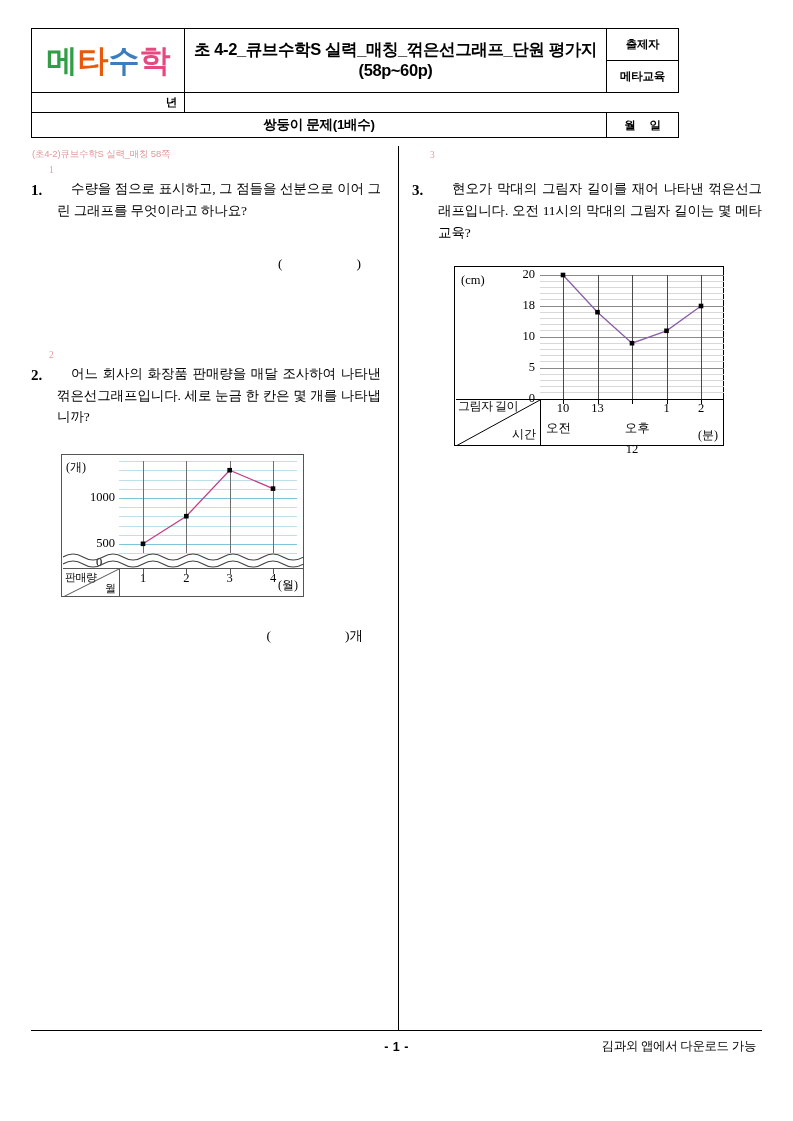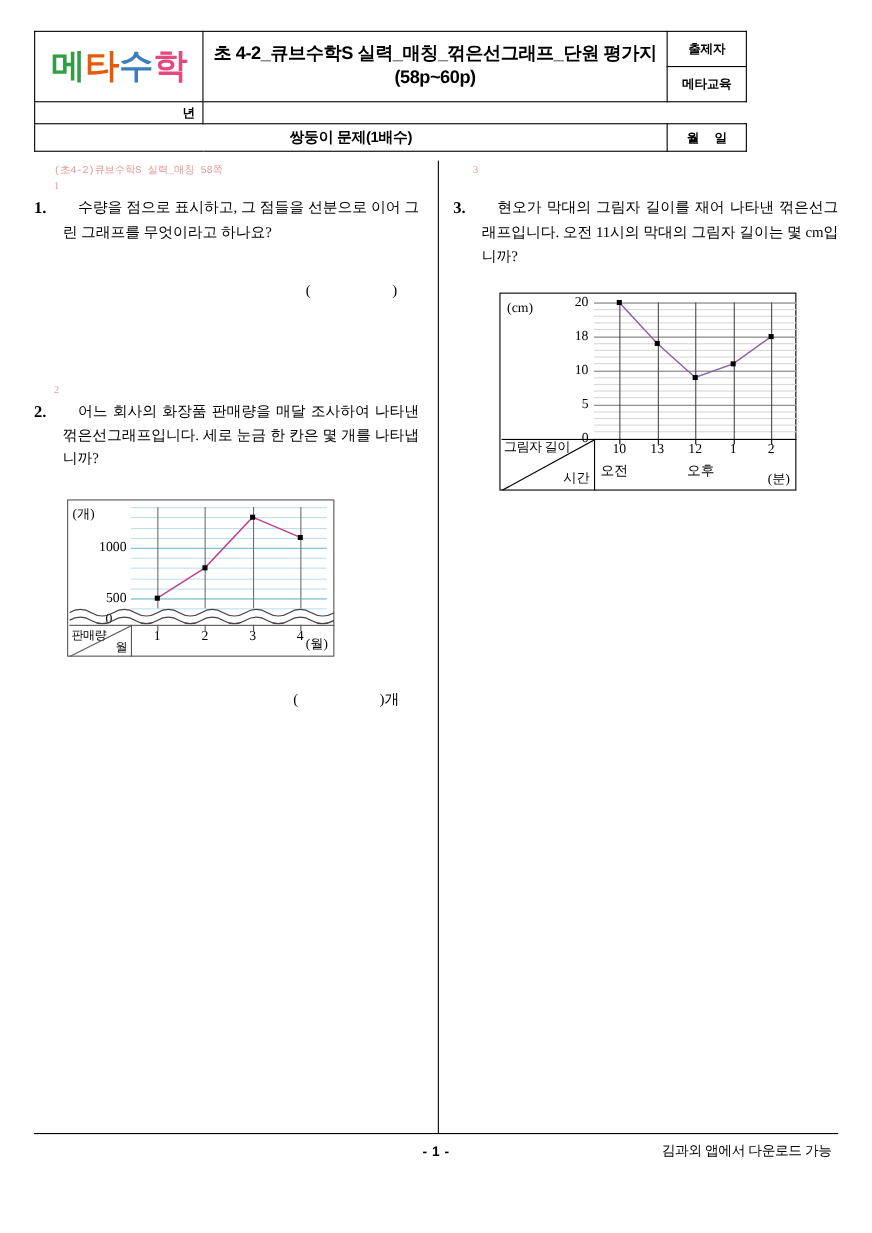--- a/index.html
+++ b/index.html
@@ -88,23 +88,23 @@
     left: 398px; top: 146px;
     width: 1px; height: 884px;
     background: #000;
   }
   .col-left  { position: absolute; left: 31px;  top: 148px; width: 352px; }
   .col-right { position: absolute; left: 412px; top: 148px; width: 352px; }
 
   .src-ref {
     color: #e09a9a;
     font-size: 9.5px;
-    font-family: Liberation Mono, monospace;
+    font-family: Liberation Sans, sans-serif;
     letter-spacing: -0.2px;
-    margin: 0 0 4px 18px;
+    margin: 0 0 4px 1px;
   }
   .q-index {
     color: #e79a9a;
     font-size: 9.5px;
     margin: 0 0 3px 18px;
   }
 
   .question {
     display: flex;
     align-items: flex-start;
@@ -493,21 +493,21 @@
       <span>(</span><span class="gap"></span><span>)개</span>
     </div>
   </div>
 
   <div class="col-right">
 
     <div class="q-index" style="margin-top:2px;">3</div>
 
     <div class="question" style="margin-top:18px;">
       <div class="q-num">3.</div>
-      <div class="q-text">현오가 막대의 그림자 길이를 재어 나타낸 꺾은선그래프입니다. 오전 11시의 막대의 그림자 길이는 몇 cm입니까?</div>
+      <div class="q-text">현오가 막대의 그림자 길이를 재어 나타낸 꺾은선그래프입니다. 오전 11시의 막대의 그림자 길이는 몇 메타교육?</div>
     </div>
 
     <div style="margin-top:22px;">
       <div class="chart2-box" id="chart2">
         <div class="c2-unit-y">(cm)</div>
         <div class="c2-plot" id="c2plot">
             <div class="c2-hline" style="top: 124px;"></div>
             <div class="c2-hline" style="top: 117.8px;"></div>
             <div class="c2-hline" style="top: 111.6px;"></div>
             <div class="c2-hline" style="top: 105.4px;"></div>
@@ -559,21 +559,21 @@
           <span class="lbl-b">시간</span>
           <svg class="overlay" width="84" height="46">
             <line x1="0" y1="46" x2="84" y2="0" stroke="#000" stroke-width="1"></line>
           </svg>
         </div>
         <div class="c2-unit-x">(분)</div>
       <div class="c2-xlab" style="left: 108px;">10</div>
           <div class="c2-tick" style="left: 108px;"></div>
           <div class="c2-xlab" style="left: 142.5px;">13</div>
           <div class="c2-tick" style="left: 142.5px;"></div>
-          <div class="c2-xlab" style="left: 177px;">12</div>
+          <div class="c2-xlab" style="left: 177px; margin-top: 41px;">12</div>
           <div class="c2-tick" style="left: 177px;"></div>
           <div class="c2-xlab" style="left: 211.5px;">1</div>
           <div class="c2-tick" style="left: 211.5px;"></div>
           <div class="c2-xlab" style="left: 246px;">2</div>
           <div class="c2-tick" style="left: 246px;"></div>
           <div class="c2-period" style="left: 91px;">오전</div>
           <div class="c2-period" style="left: 169.64px;">오후</div>
         </div>
     </div>
 

